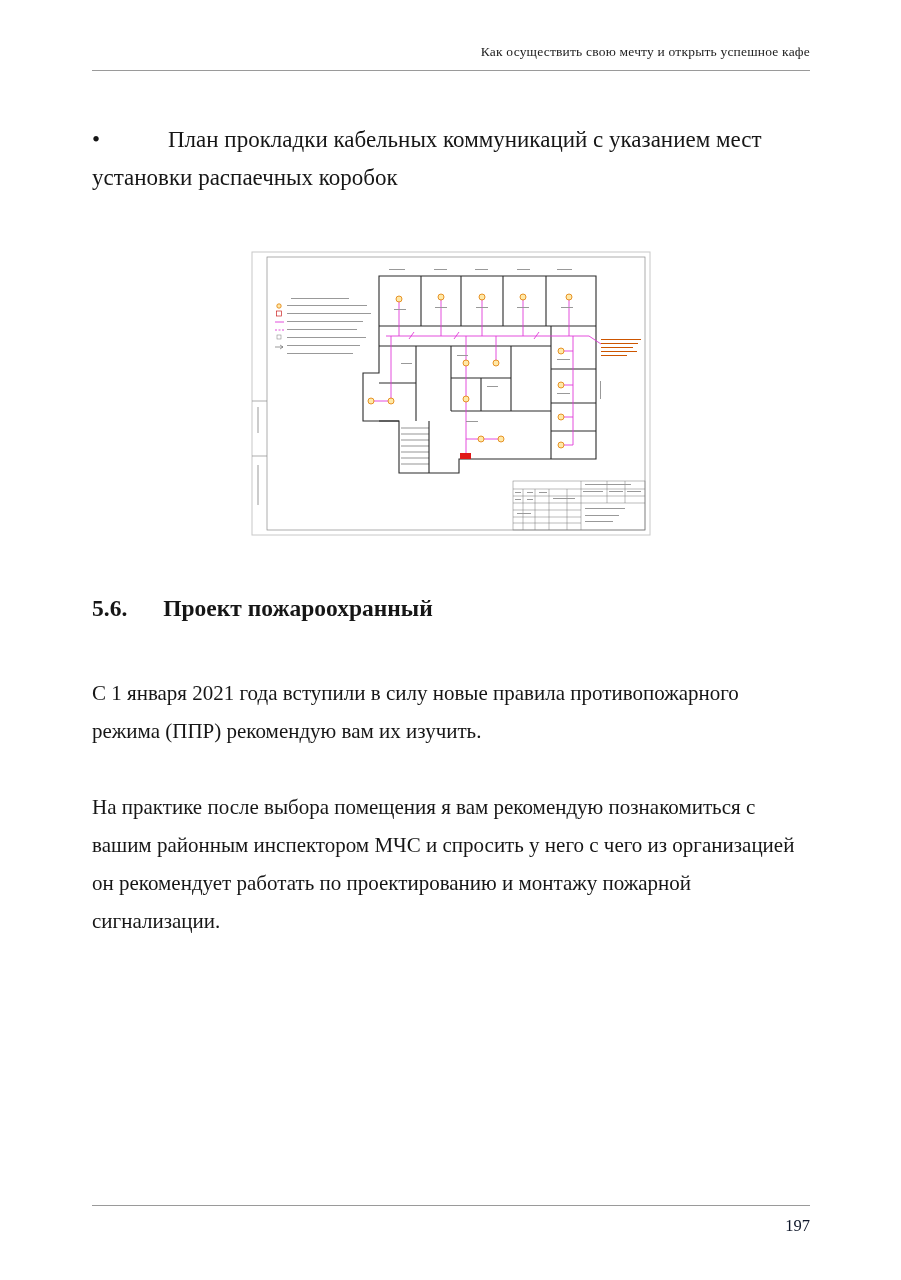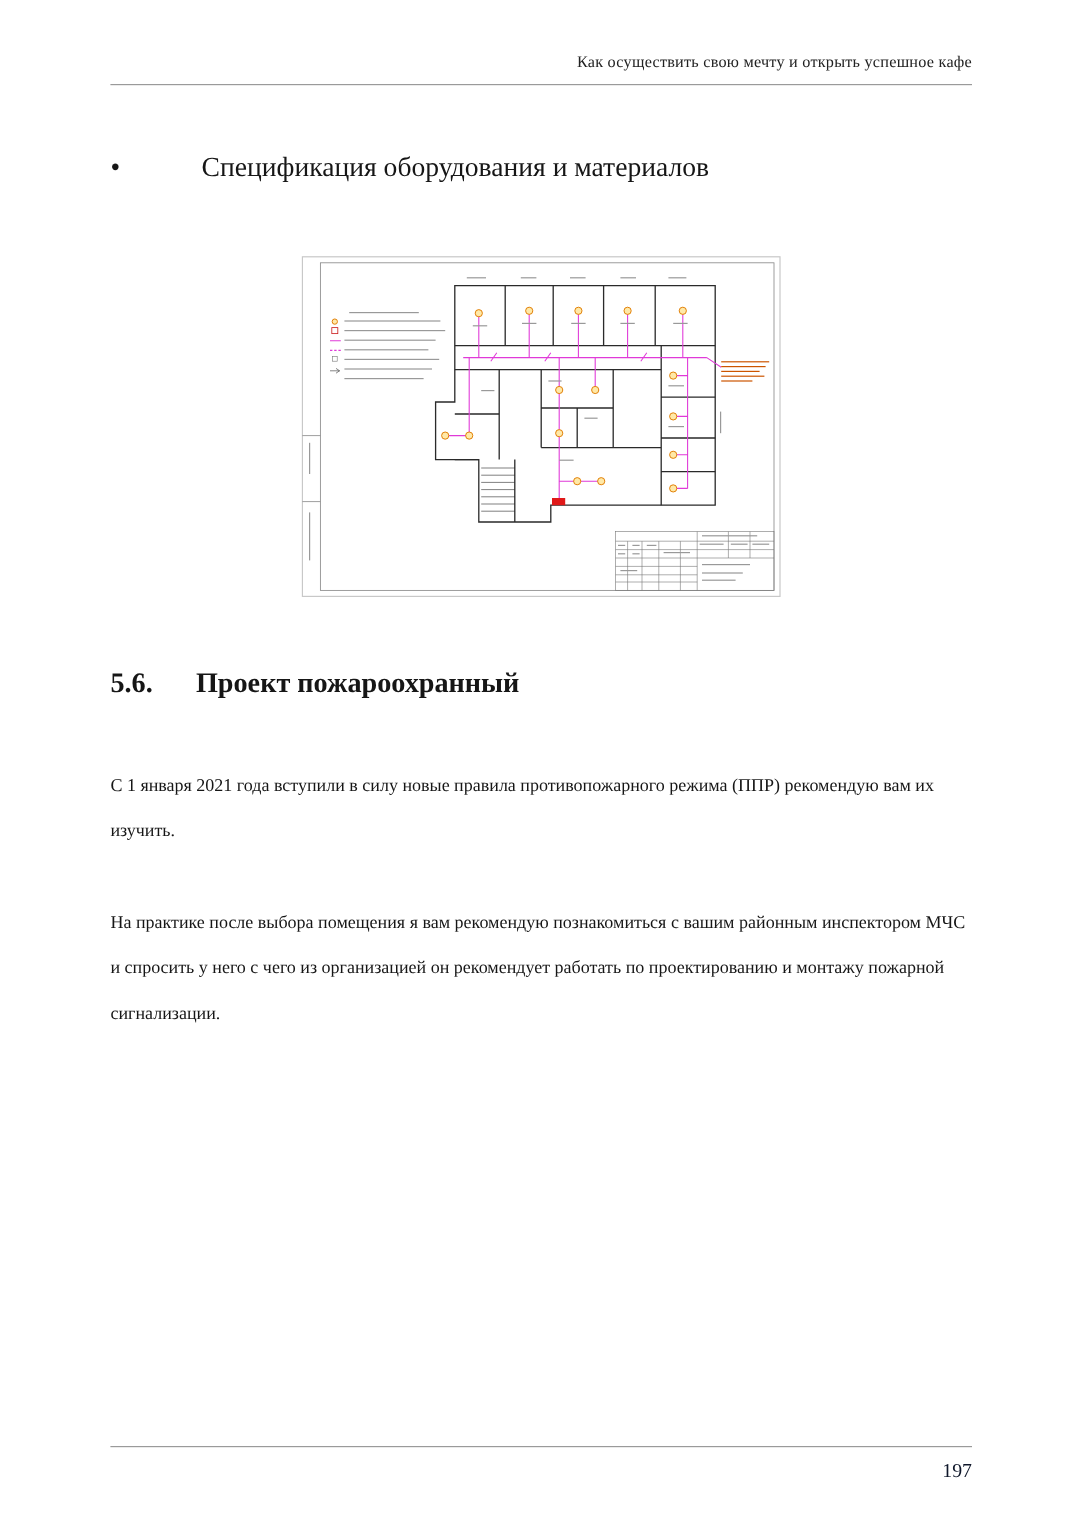--- a/index.html
+++ b/index.html
@@ -14,21 +14,21 @@
   .bullets{margin-top:50px;font-size:23px;line-height:38px;}
   .bullet{margin:0;}
   .dot{display:inline-block;width:76px;}
 
   .figure{width:400px;margin:54px auto 0;}
   .figure svg{display:block;}
 
   .section-heading{margin:56px 0 50px;font-weight:bold;font-size:23.5px;line-height:32px;}
   .section-heading .num{margin-right:36px;}
 
-  .body-par{font-size:15px;line-height:38px;margin:0 0 38px;}
+  .body-par{font-size:21px;line-height:38px;margin:0 0 38px;}
   .body-par:last-child{margin-bottom:0;}
 
   .footer{position:absolute;left:92px;right:91px;bottom:44px;}
   .footer-rule{border:none;border-top:1px solid #9a9a9a;margin:0 0 10px;}
   .page-num{text-align:right;font-size:16.5px;color:#0f172a;}
 
   
   .sheet{fill:#fff;stroke:#c8c8c8;stroke-width:1;}
   .frame{fill:none;stroke:#8a8a8a;stroke-width:.7;}
   .w{fill:none;stroke:var(--wall,#2a2a2a);stroke-width:1.1;}
@@ -50,21 +50,21 @@
 
   <div class="header">
     <div class="header-text">Как осуществить свою мечту и открыть успешное кафе</div>
     <hr class="header-rule">
   </div>
 
   <div class="content">
 
     <div class="bullets">
       <div class="bullet">
-        <span class="dot">•</span><span>Спецификация оборудования и материалов</span>
+        <span class="dot">•</span><span>План прокладки кабельных коммуникаций с указанием мест установки распаечных коробок</span>
       </div>
     </div>
 
     <div class="figure">
       <svg viewBox="0 0 400 285" width="400" height="285">
 
         <g>
           <rect class="sheet" x="1" y="1" width="398" height="283"></rect>
           <rect class="frame" x="16" y="6" width="378" height="273"></rect>
           <path class="frame" d="M1,150H16M1,205H16"></path>

